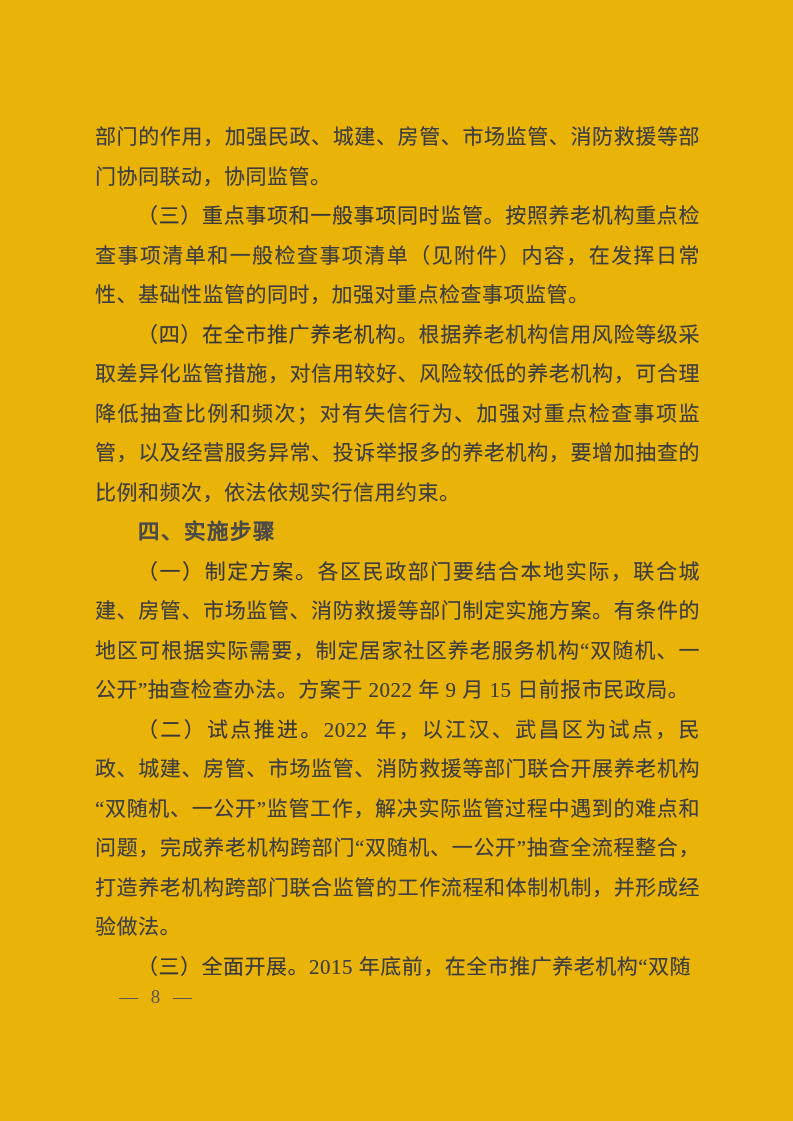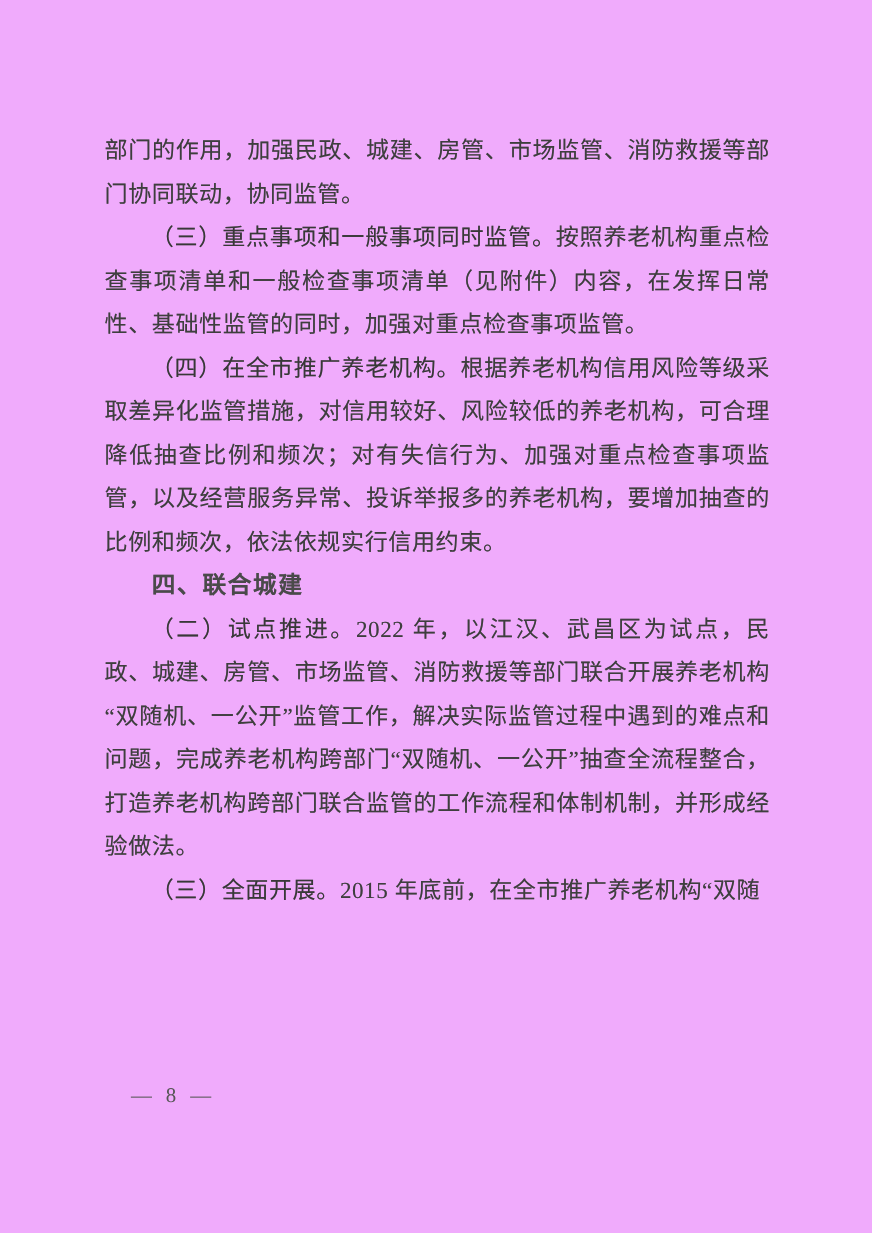--- a/index.html
+++ b/index.html
@@ -4,21 +4,21 @@
 <style>
   html, body {
     margin: 0;
     padding: 0;
     background: #ffffff;
   }
   .page {
     position: relative;
     width: 793px;
     height: 1121px;
-    background: #f0abfc;
+    background: #eab308;
     overflow: hidden;
     font-family: "Liberation Serif", "DejaVu Serif", serif;
     color: #3e3e3e;
   }
   .content {
     position: absolute;
     left: 95px;
     top: 118px;
     width: 605px;
     text-shadow: 0 0 0.6px rgba(80, 80, 80, 0.5);
@@ -64,22 +64,23 @@
 
 <div class="page">
   <div class="content">
 
     <p class="para no-indent"><span>部门的作用，加强民政、城建、房管、市场监管、消防救援等部门协同联动，协同监管。</span></p>
 
     <p class="para"><span class="lead">（三）重点事项和一般事项同时监管。</span><span>按照养老机构重点检查事项清单和一般检查事项清单（见附件）内容，在发挥日常性、基础性监管的同时，加强对重点检查事项监管。</span></p>
 
     <p class="para"><span class="lead">（四）在全市推广养老机构。</span><span>根据养老机构信用风险等级采取差异化监管措施，对信用较好、风险较低的养老机构，可合理降低抽查比例和频次；对有失信行为、加强对重点检查事项监管，以及经营服务异常、投诉举报多的养老机构，要增加抽查的比例和频次，依法依规实行信用约束。</span></p>
 
-    <h2 class="heading">四、联合城建</h2>
+    <h2 class="heading">四、实施步骤</h2>
 
+    <p class="para"><span class="lead">（一）制定方案。</span><span>各区民政部门要结合本地实际，联合城建、房管、市场监管、消防救援等部门制定实施方案。有条件的地区可根据实际需要，制定居家社区养老服务机构“双随机、一公开”抽查检查办法。方案于 2022 年 9 月 15 日前报市民政局。</span></p>
 
     <p class="para"><span class="lead">（二）试点推进。</span><span>2022 年，以江汉、武昌区为试点，民政、城建、房管、市场监管、消防救援等部门联合开展养老机构“双随机、一公开”监管工作，解决实际监管过程中遇到的难点和问题，完成养老机构跨部门“双随机、一公开”抽查全流程整合，打造养老机构跨部门联合监管的工作流程和体制机制，并形成经验做法。</span></p>
 
     <p class="para"><span class="lead">（三）全面开展。</span><span>2015 年底前，在全市推广养老机构“双随</span></p>
 
   </div>
 
   <div class="pagenum">— 8 —</div>
 </div>
 

